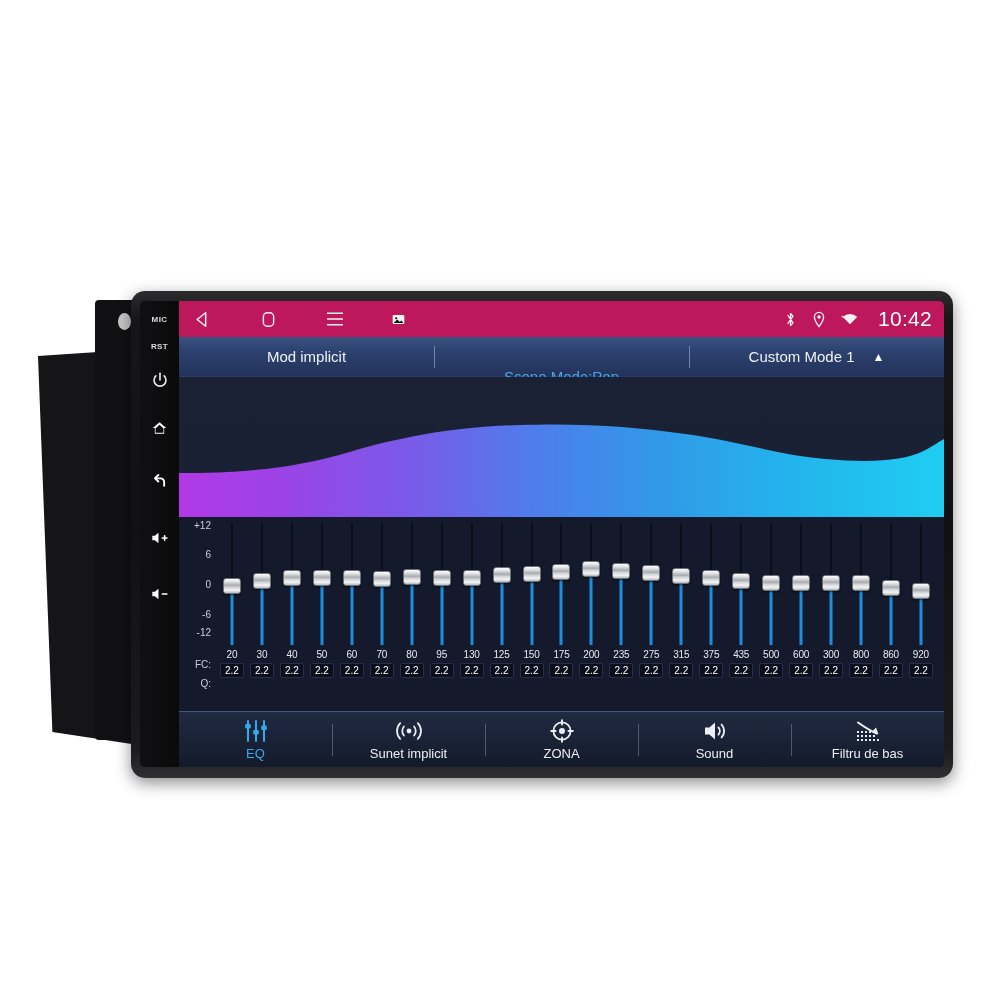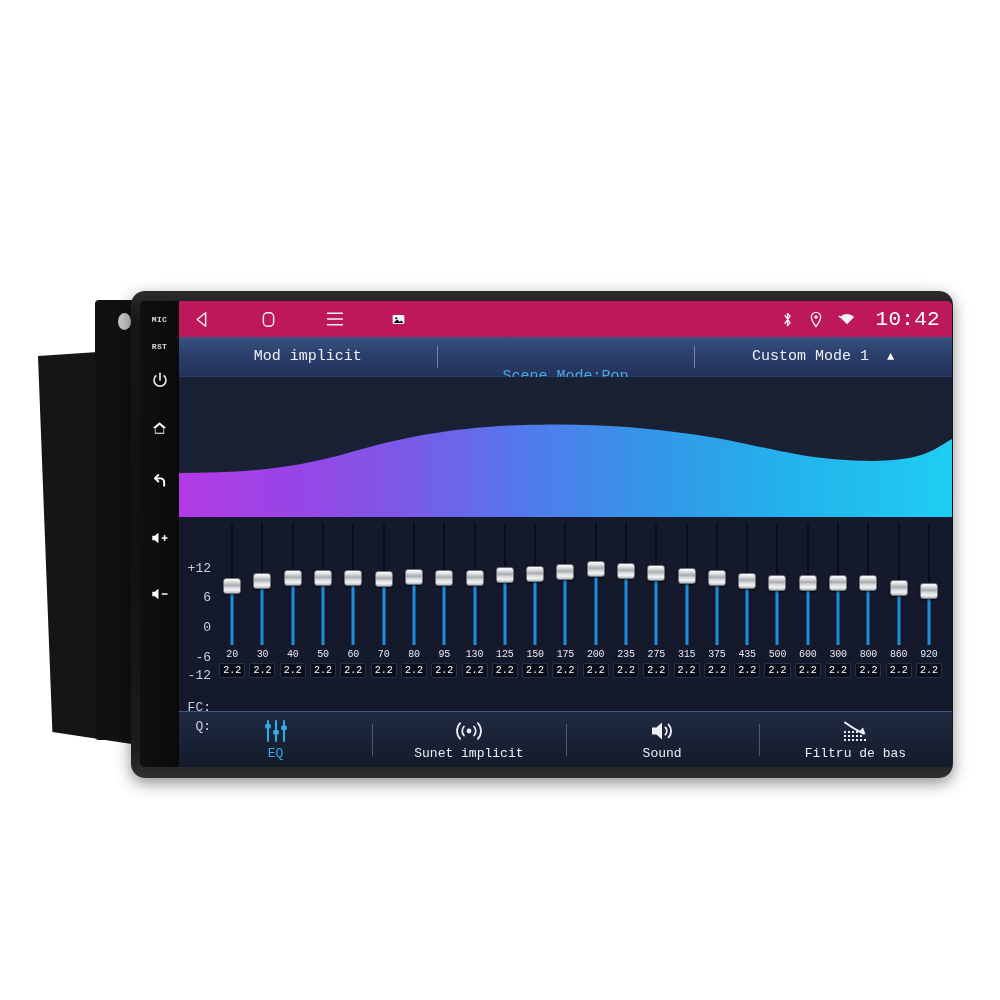--- a/index.html
+++ b/index.html
@@ -32,22 +32,21 @@
     opacity: .85;
   }
 
   
   .unit {
     position: absolute; left: 131px; top: 291px;
     width: 822px; height: 487px;
     background: linear-gradient(180deg,#2c2c2e 0%,#161618 6%,#111113 50%,#1b1b1d 94%,#303032 100%);
     border-radius: 14px;
     box-shadow: 0 5px 16px rgba(0,0,0,.45);
-    padding: 10px 1px 11px 9px;
-    font-family: Liberation Mono, monospace;
+    padding: 10px 9px 11px 9px;
   }
   .unit-inner {
     position: relative; width: 100%; height: 100%;
     background: #000; border-radius: 5px; overflow: hidden;
     display: flex;
   }
 
   
   .bezel {
     width: 39px; height: 100%;
@@ -109,21 +108,21 @@
   }
   .curvewrap svg { display: block; width: 100%; height: 100%; }
 
   
   .eq {
     flex: 1 1 auto; background: #141a2c;
     position: relative; display: flex; padding: 6px 4px 0 4px;
   }
   .eq-axis {
     flex: 0 0 30px; position: relative; height: 122px;
-    font-size: 13px; color: #c9cfdd; margin-top: 41px;
+    font-size: 10px; color: #c9cfdd;
   }
   .eq-axis span { position: absolute; right: 2px; }
   .eq-sliders {
     flex: 1 1 auto; display: flex; justify-content: space-between;
     padding: 0 4px;
   }
   .band { flex: 1 1 0; display: flex; flex-direction: column; align-items: center; }
   .track {
     position: relative; width: 100%; height: 122px;
     display: flex; justify-content: center;
@@ -557,20 +556,30 @@
                 <svg width="28" height="22" viewBox="0 0 30 22">
                   <circle cx="15" cy="11" r="2.6" fill="currentColor"></circle>
                   <path d="M9.6 6.2a7.2 7.2 0 0 0 0 9.6M20.4 6.2a7.2 7.2 0 0 1 0 9.6" stroke="currentColor" stroke-width="1.9" fill="none" stroke-linecap="round"></path>
                   <path d="M5.6 2.6a12 12 0 0 0 0 16.8M24.4 2.6a12 12 0 0 1 0 16.8" stroke="currentColor" stroke-width="1.9" fill="none" stroke-linecap="round"></path>
                 </svg>
               </span>
               <span>Sunet implicit</span>
             </div>
             <div class="nav-item">
               <span class="nav-ico">
+                <svg width="24" height="24" viewBox="0 0 24 24">
+                  <circle cx="12" cy="12" r="8.6" fill="none" stroke="currentColor" stroke-width="1.8"></circle>
+                  <circle cx="12" cy="12" r="3" fill="currentColor"></circle>
+                  <path d="M12 1.2v4.4M12 18.4v4.4M1.2 12h4.4M18.4 12h4.4" stroke="currentColor" stroke-width="1.9" stroke-linecap="round"></path>
+                </svg>
+              </span>
+              <span>ZONA</span>
+            </div>
+            <div class="nav-item">
+              <span class="nav-ico">
                 <svg width="26" height="22" viewBox="0 0 26 22">
                   <path d="M3 7.6h4.4L13 2.6v16.8L7.4 14.4H3z" fill="currentColor"></path>
                   <path d="M16.4 7.4a5.4 5.4 0 0 1 0 7.2M19.6 4.6a9.4 9.4 0 0 1 0 12.8" stroke="currentColor" stroke-width="1.9" fill="none" stroke-linecap="round"></path>
                 </svg>
               </span>
               <span>Sound</span>
             </div>
             <div class="nav-item">
               <span class="nav-ico">
                 <svg width="26" height="24" viewBox="0 0 26 24">

